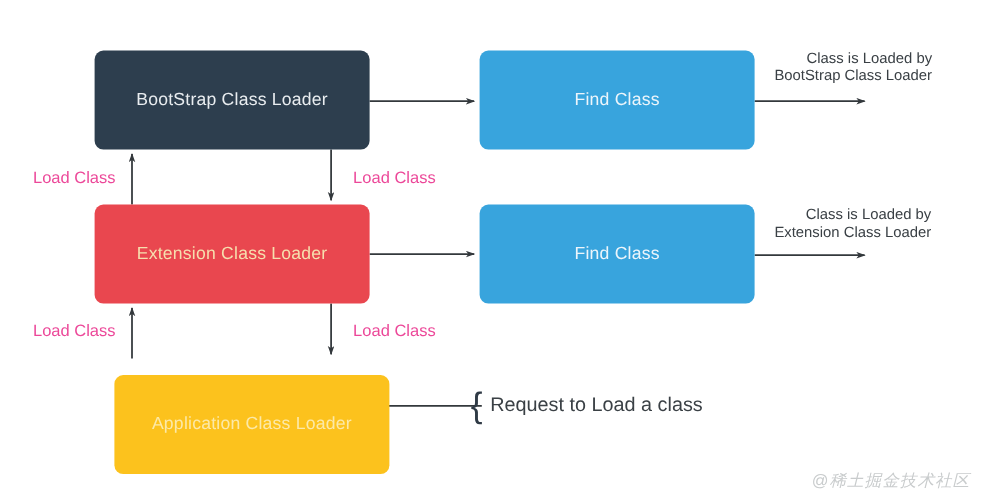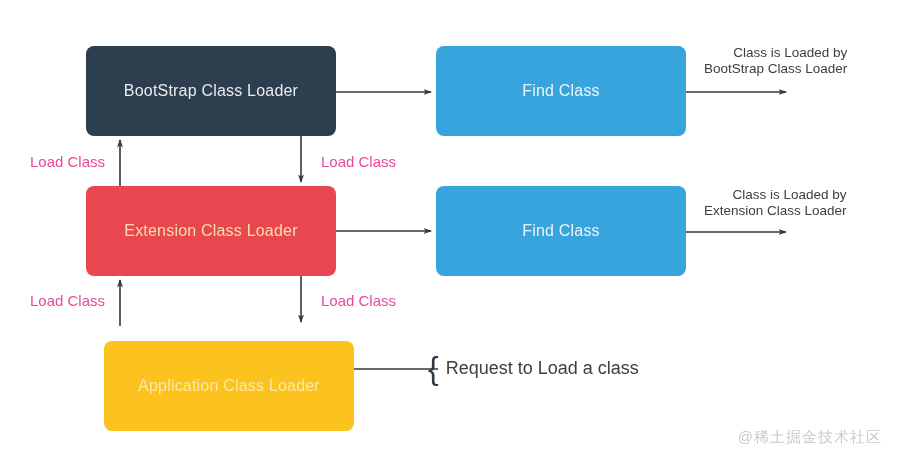--- a/index.html
+++ b/index.html
@@ -66,20 +66,21 @@
     line-height:1;
     margin-right:7px;
   }
   .request-text { font-size:18px; }
   .watermark {
     position:absolute;
     right:18px; top:428px;
     font-size:15px;
     color:#c9cccd;
     letter-spacing:1px;
+    font-style:italic;
   }
 </style>
 </head>
 <body>
 
 <div class="canvas">
 
   <svg class="arrows-layer" viewBox="0 0 900 456" xmlns="http://www.w3.org/2000/svg" style="color: rgb(51, 56, 60);">
     <defs>
       <marker id="ah" markerWidth="9" markerHeight="7" refX="7.5" refY="3" orient="auto" markerUnits="userSpaceOnUse">

